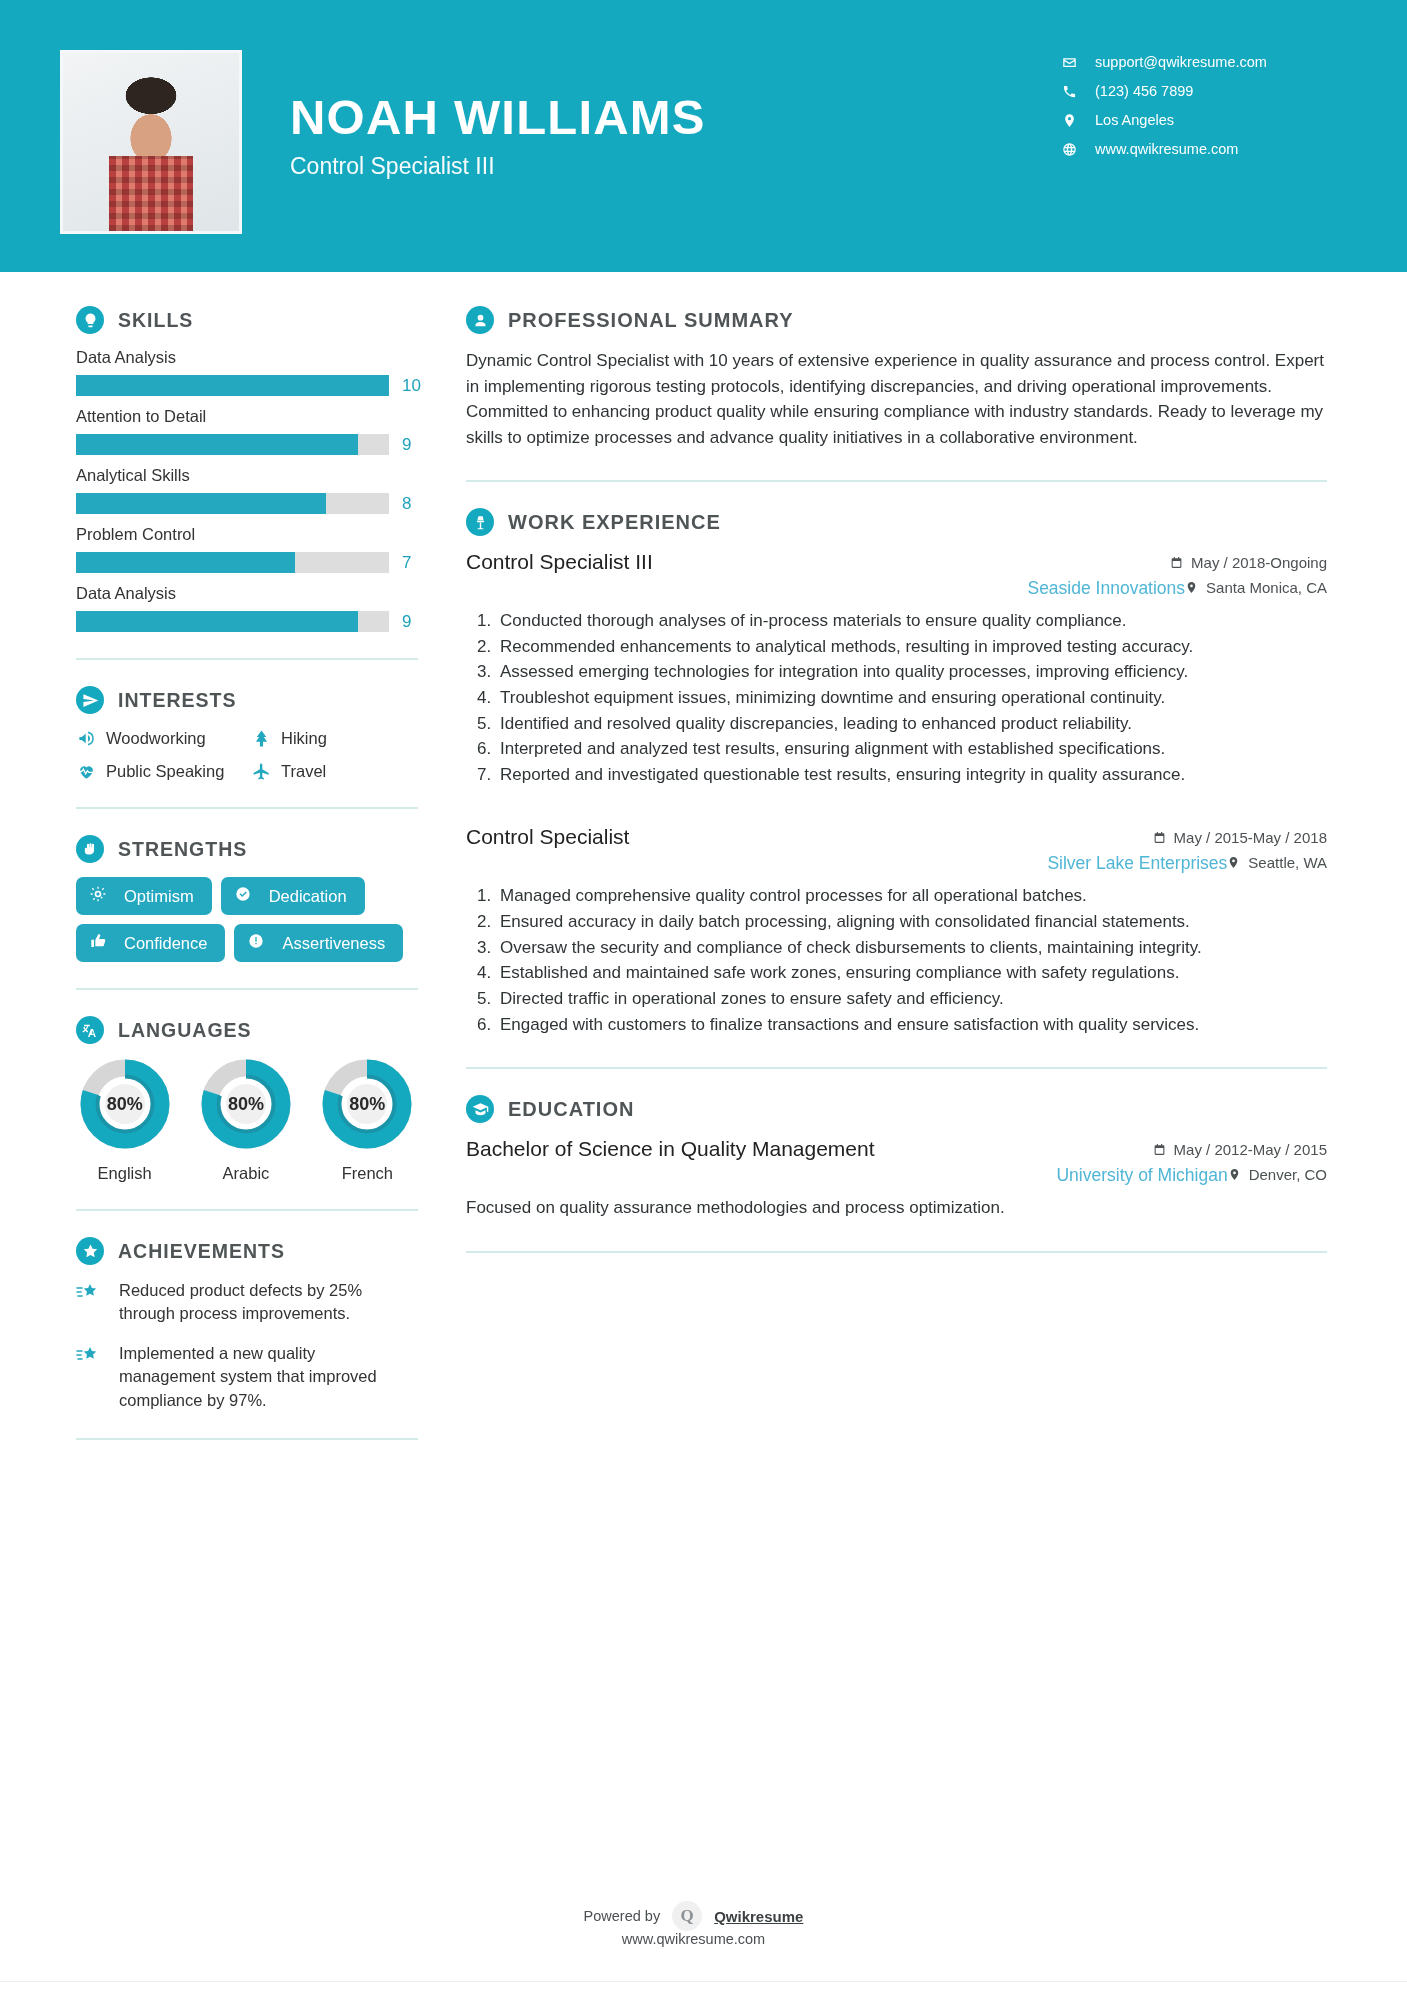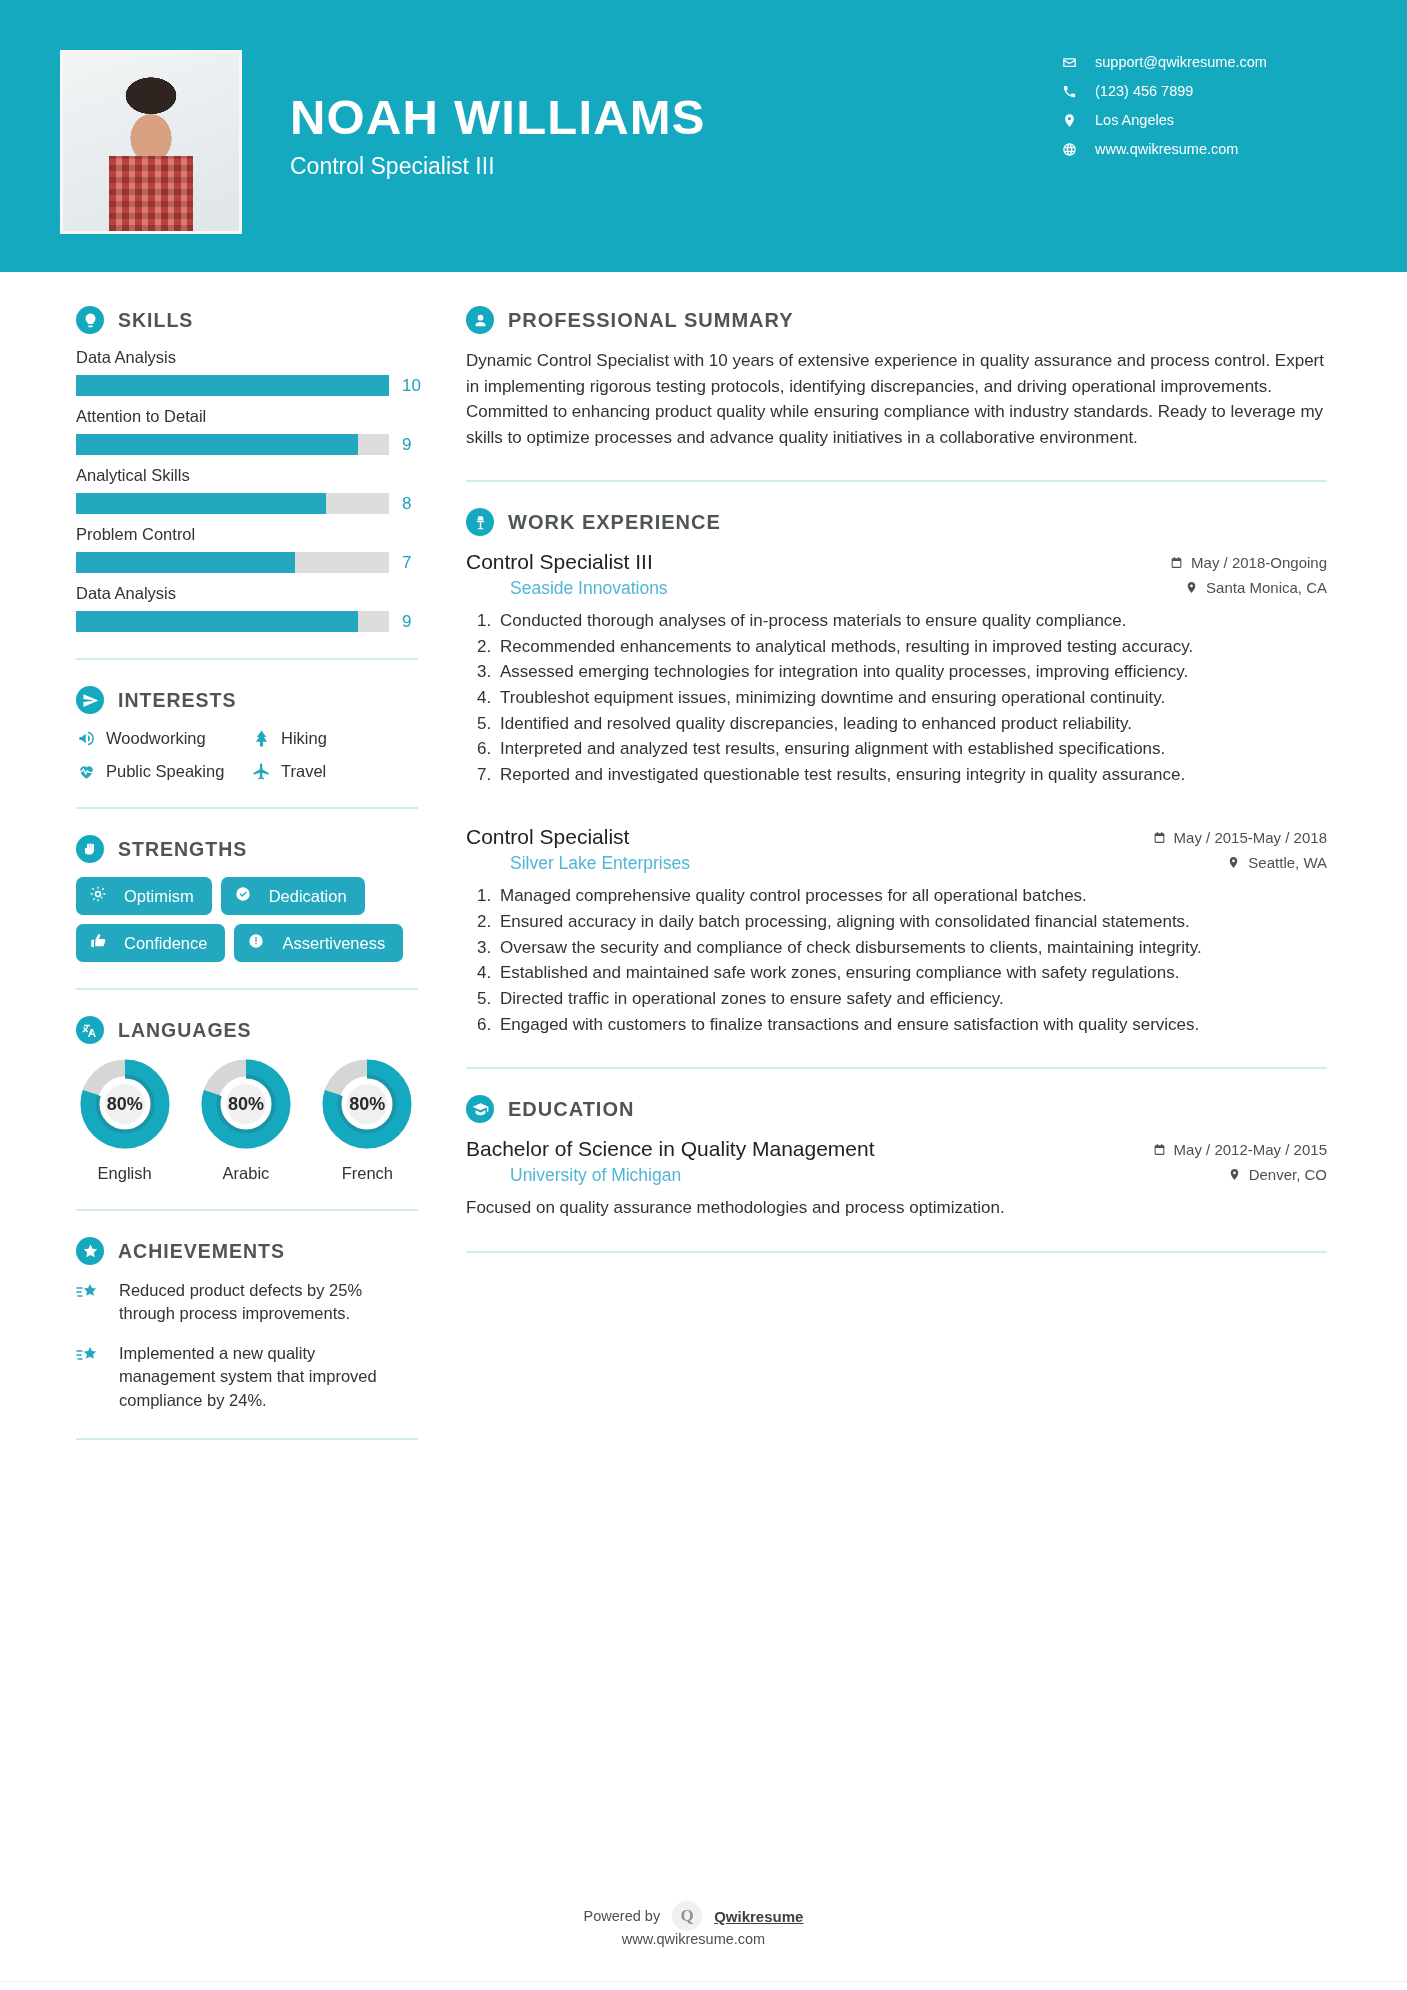--- a/index.html
+++ b/index.html
@@ -198,24 +198,23 @@
   .entry-top {
     display: flex;
     justify-content: space-between;
     align-items: baseline;
   }
   .entry-role { font-size: 21px; color: #222; font-weight: 400; }
   .entry-meta { font-size: 15px; color: #4c5153; display: flex; align-items: center; gap: 8px; white-space: nowrap; }
   .entry-meta svg { width: 13px; height: 13px; fill: #4c5153; flex: 0 0 13px; }
   .entry-sub {
     display: flex;
-    justify-content: space-between;
+    justify-content: flex-end;
     align-items: baseline;
     margin-top: 4px;
-    margin-left: 44px;
   }
   .entry-company { font-size: 17.5px; color: #4fb6d6; }
   .entry-list {
     margin: 10px 0 0 0;
     padding-left: 30px;
     font-size: 17px;
     line-height: 1.45;
     color: #2f3436;
   }
   .entry-list li { margin-bottom: 1px; padding-left: 4px; }
@@ -512,21 +511,21 @@
                 <path d="M14 3l1.9 3.9 4.3.6-3.1 3 .7 4.3L14 12.8l-3.8 2 .7-4.3-3.1-3 4.3-.6L14 3z"></path>
                 <path d="M1 7h5M1 11h4M2 15h4" stroke="#23a8c0" stroke-width="1.6" fill="none" stroke-linecap="round"></path>
               </svg></span>
           <span class="ach-text">Reduced product defects by 25% through process improvements.</span>
         </div>
         <div class="ach-item">
           <span class="ai"><svg viewBox="0 0 24 24">
                 <path d="M14 3l1.9 3.9 4.3.6-3.1 3 .7 4.3L14 12.8l-3.8 2 .7-4.3-3.1-3 4.3-.6L14 3z"></path>
                 <path d="M1 7h5M1 11h4M2 15h4" stroke="#23a8c0" stroke-width="1.6" fill="none" stroke-linecap="round"></path>
               </svg></span>
-          <span class="ach-text">Implemented a new quality management system that improved compliance by 24%.</span>
+          <span class="ach-text">Implemented a new quality management system that improved compliance by 97%.</span>
         </div>
       </div>
 
       <div class="divider"></div>
     </div>
 
     <div class="col-right">
 
       <div>
         <div class="sec-head">

